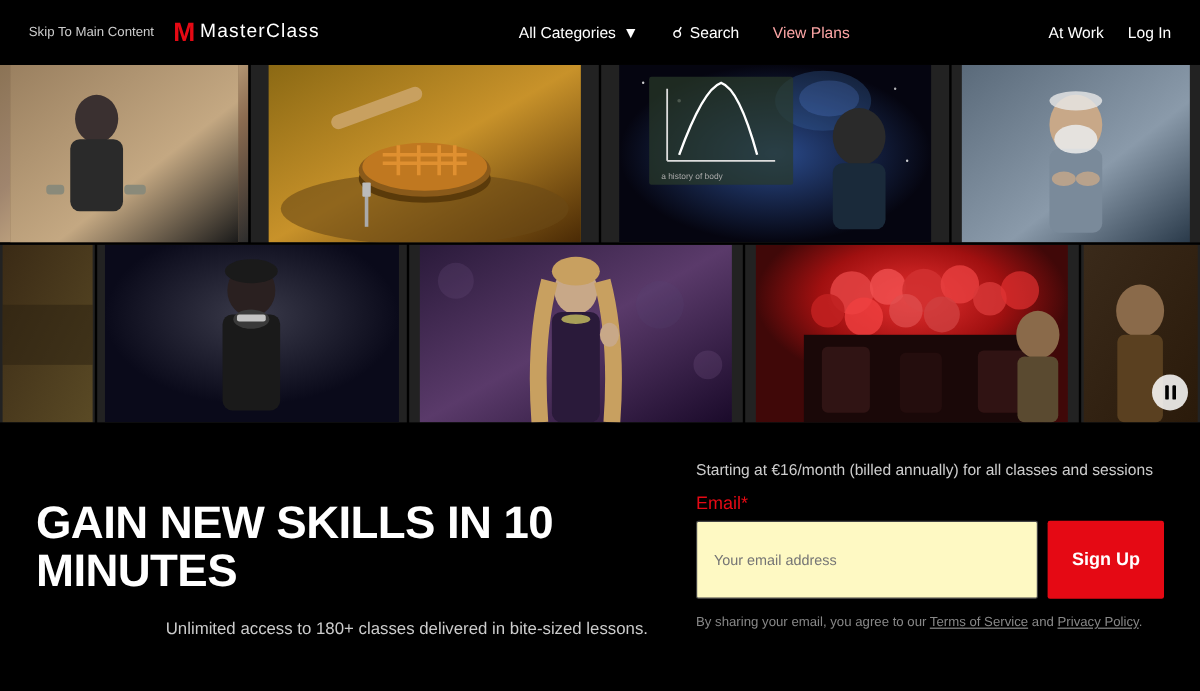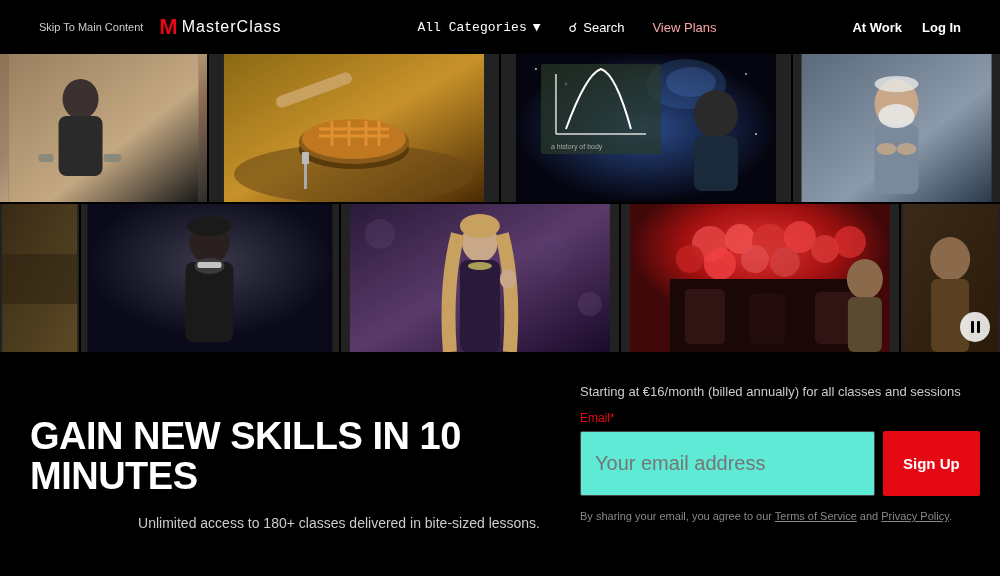--- a/index.html
+++ b/index.html
@@ -1,32 +1,32 @@
 <!DOCTYPE html>
 <html><head>
   <meta charset="utf-8">
   <style>
     * { margin: 0; padding: 0; box-sizing: border-box; }
     body { background: #000; color: #fff; font-family: 'Georgia', serif; width: 1000px; height: 576px; overflow: hidden; }
 
     
     nav {
       display: flex; align-items: center; justify-content: space-between;
-      padding: 0 39px; height: 54px; background: #000; position: relative; z-index: 10;
+      padding: 0 24px; height: 54px; background: #000; position: relative; z-index: 10;
     }
     .nav-left { display: flex; align-items: center; gap: 16px; }
     .nav-skip { font-size: 11px; color: #ccc; font-family: Arial, sans-serif; cursor: pointer; }
     .nav-logo { display: flex; align-items: center; gap: 6px; }
     .logo-m { color: #e50914; font-size: 22px; font-weight: 900; font-family: Arial, sans-serif; letter-spacing: -2px; }
     .logo-text { color: #fff; font-size: 16px; font-family: Arial, sans-serif; font-weight: 500; letter-spacing: 1px; }
     .nav-center { display: flex; align-items: center; gap: 28px; }
-    .nav-all-cat { display: flex; align-items: center; gap: 6px; font-size: 13px; font-family: Liberation Mono, monospace; color: #fff; cursor: pointer; }
+    .nav-all-cat { display: flex; align-items: center; gap: 6px; font-size: 13px; font-family: Liberation Sans, sans-serif; color: #fff; cursor: pointer; }
     .nav-search { display: flex; align-items: center; gap: 6px; font-size: 13px; font-family: Arial, sans-serif; color: #fff; cursor: pointer; }
     .nav-view-plans { font-size: 13px; font-family: Arial, sans-serif; color: #fca5a5; cursor: pointer; }
-    .nav-right { display: flex; align-items: center; gap: 20px; font-weight: bold; }
+    .nav-right { display: flex; align-items: center; gap: 20px; }
     .nav-at-work { font-size: 13px; font-family: Arial, sans-serif; color: #fff; cursor: pointer; }
     .nav-login { font-size: 13px; font-family: Arial, sans-serif; color: #fff; cursor: pointer; }
 
     
     .gallery { display: flex; flex-direction: column; gap: 2px; }
     .gallery-row { display: flex; gap: 2px; height: 148px; }
     .gallery-cell {
       flex: 1; overflow: hidden; position: relative; background: #222;
     }
     .gallery-cell-wide { flex: 1.4; }
@@ -52,26 +52,26 @@
     .hero { display: flex; padding: 28px 30px 0 30px; gap: 40px; background: #000; }
     .hero-left { flex: 1; margin-top: 37px; }
     .hero-headline {
       font-size: 38px; font-weight: 900; font-family: Arial, sans-serif;
       line-height: 1.05; color: #fff; text-transform: uppercase; margin-bottom: 16px;
       letter-spacing: -0.5px;
     }
     .hero-sub { font-size: 14px; font-family: Arial, sans-serif; color: #ccc; line-height: 1.5; text-align: right; }
     .hero-right { width: 390px; padding-top: 4px; }
     .hero-pricing { font-size: 13px; font-family: Arial, sans-serif; color: #ccc; margin-bottom: 12px; }
-    .hero-email-label { font-size: 12px; font-family: Arial, sans-serif; color: #fff; margin-bottom: 6px; }
+    .hero-email-label { font-size: 15px; font-family: Arial, sans-serif; color: #fff; margin-bottom: 6px; }
     .hero-email-label span { color: #e50914; }
     .hero-form { display: flex; gap: 8px; margin-bottom: 12px; }
     .hero-email-input {
-      flex: 1; padding: 12px 14px; background: #5eead4; border: 1px solid #444;
-      color: #777; font-size: 20px; font-family: Arial, sans-serif; border-radius: 2px;
+      flex: 1; padding: 12px 14px; background: #fef9c3; border: 1px solid #444;
+      color: #777; font-size: 12px; font-family: Arial, sans-serif; border-radius: 2px;
       outline: none;
     }
     .hero-signup-btn {
       padding: 24px 20px; background: #e50914; color: #fff; border: none;
       font-size: 15px; font-weight: 700; font-family: Arial, sans-serif;
       cursor: pointer; border-radius: 2px; white-space: nowrap;
     }
     .hero-terms { font-size: 11px; font-family: Arial, sans-serif; color: #888; line-height: 1.5; }
     .hero-terms a { color: #888; text-decoration: underline; }
   </style>

